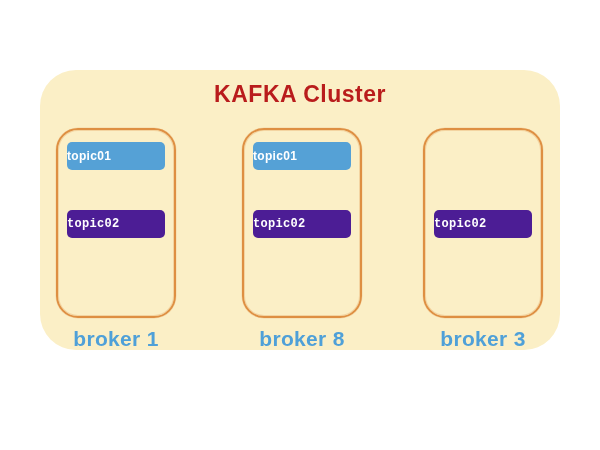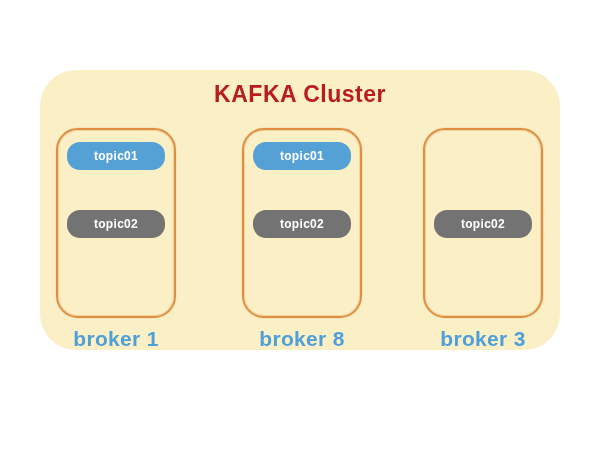--- a/index.html
+++ b/index.html
@@ -46,32 +46,32 @@
     border-radius: 22px;
     background: transparent;
     
     box-shadow: inset 0 0 0 1px rgba(222,143,66,0.28), 0 0 0 0.5px rgba(222,143,66,0.22);
   }
 
   .topic-pill {
     position: absolute;
     left: 9px; right: 9px;
     height: 28px;
-    border-radius: 13px;
+    border-radius: 5px;
     color: #ffffff;
     font-size: 12px;
     font-weight: bold;
-    text-align: center;
+    text-align: left;
     line-height: 28px;
     letter-spacing: 0.3px;
   }
   .topic-slot-1 { top: 12px; }
   .topic-slot-2 { top: 80px; }
   .topic-blue { background: #55A1D6; }
-  .topic-red  { background: #737373; }
+  .topic-red  { background: #4c1d95; font-family: Liberation Mono, monospace; }
 
   .broker-label {
     margin-top: 9px;
     text-align: center;
     font-size: 21px;
     font-weight: bold;
     letter-spacing: 0.3px;
     color: #4FA0D8;
   }
 </style>

